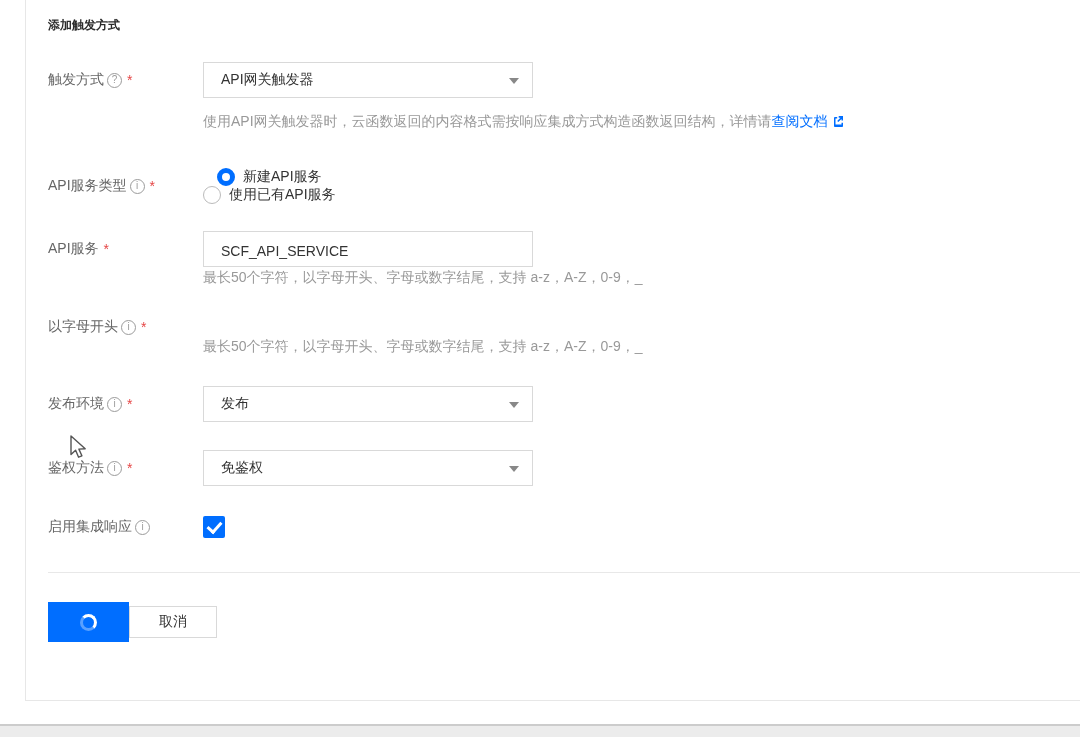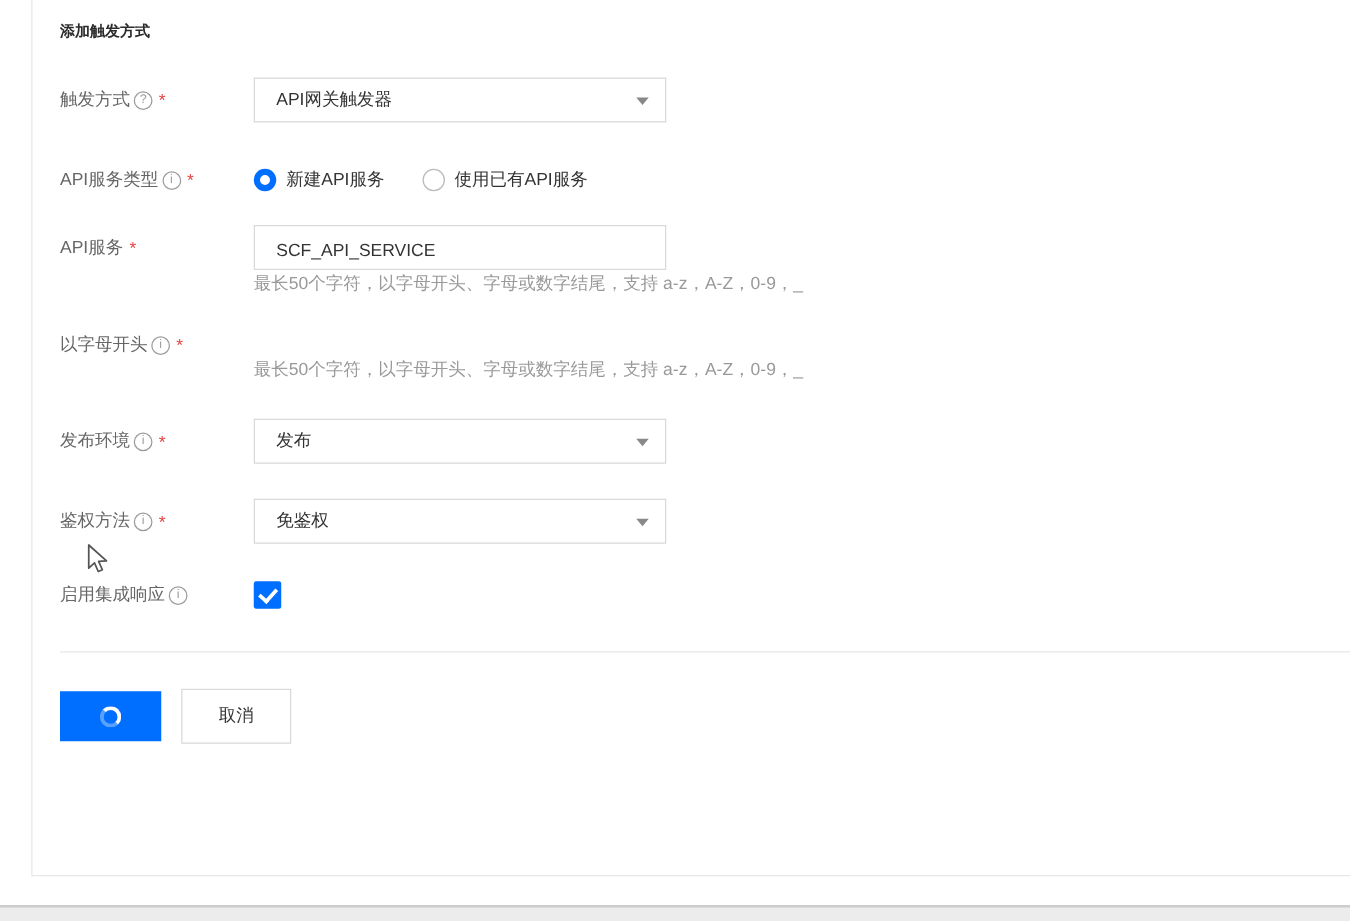--- a/index.html
+++ b/index.html
@@ -34,21 +34,21 @@
     border-right:5px solid transparent; border-top:6px solid #888;
   }
   .text-input {
     width:330px; height:36px; border:1px solid #d9d9d9; background:#fff;
     padding:3px 12px 0 17px; font:inherit; color:#333; outline:none;
   }
   .help { color:#999; line-height:20px; margin-left:155px; }
   .help-row1 { margin-top:13px; }
   .doc-link { color:#006eff; text-decoration:none; cursor:pointer; }
   .ext-icon { vertical-align:-2px; margin-left:4px; }
-  .radio-group { display:flex; align-items:center; }
+  .radio-group { display:flex; align-items:center;flex-direction:column; }
   .radio-option { display:flex; align-items:center; cursor:pointer; margin-right:30px; color:#333; }
   .radio-dot { width:18px; height:18px; border-radius:50%; border:1px solid #bbb; background:#fff; margin-right:8px; flex-shrink:0; }
   .radio-option.selected .radio-dot { border:5px solid #006eff; }
   .checkbox { width:22px; height:22px; background:#006eff; border-radius:2px; position:relative; cursor:pointer; }
   .checkbox.checked::after {
     content:""; position:absolute; left:7px; top:3px; width:6px; height:11px;
     border:solid #fff; border-width:0 3px 3px 0; transform:rotate(42deg);
   }
   .divider { height:1px; background:#e8e8e8; margin-top:34px; }
   .btn-row { display:flex; align-items:center; margin-top:29px; }
@@ -57,22 +57,22 @@
     display:flex; align-items:center; justify-content:center;
   }
   .spinner {
     width:17px; height:17px; border-radius:50%;
     border:3px solid rgba(255,255,255,.35);
     border-top-color:#fff; border-right-color:#fff;
     animation:spin .8s linear infinite;
   }
   @keyframes spin { to { transform:rotate(360deg); } }
   .btn-default {
-    width:88px; height:44px; background:#fff; border:1px solid #d9d9d9;
-    color:#333; font:inherit; margin-left:16px; cursor:pointer;
+    width:88px; height:32px; background:#fff; border:1px solid #d9d9d9;
+    color:#333; font:inherit; cursor:pointer;
   }
   .footer-band {
     position:absolute; left:0; right:0; bottom:0; height:13px;
     background:#ececec; border-top:2px solid #cccccc;
   }
   .cursor-svg { position:absolute; left:66px; top:434px; pointer-events:none; }
   
   .mt-radio { margin-top:37px; }
   .mt-input { margin-top:27px; }
   .mt-help  { }
@@ -91,20 +91,25 @@
   <div class="row" style="margin-top:26px;">
     <div class="label-cell">
       <span>触发方式</span>
       <span class="icon-circle">?</span>
       <span class="req">*</span>
     </div>
     <div class="select-box">
       <span>API网关触发器</span>
       <span class="caret"></span>
     </div>
+  </div>
+  <div class="help help-row1">
+    <span>使用API网关触发器时，云函数返回的内容格式需按响应集成方式构造函数返回结构，详情请</span><a class="doc-link">查阅文档</a><svg class="ext-icon" width="13" height="13" viewBox="0 0 13 13">
+        <path fill="#006eff" d="M5.2 2v1.5H3.5v6h6V7.8H11v3.1c0 .6-.5 1.1-1.1 1.1H3.1c-.6 0-1.1-.5-1.1-1.1V3.1C2 2.5 2.5 2 3.1 2h2.1zM11 1v4.6H9.5V3.9L6.3 7.1 5.2 6 8.4 2.8H6.7V1H11z"></path>
+      </svg>
   </div>
 
   <div class="row mt-radio">
     <div class="label-cell">
       <span>API服务类型</span>
       <span class="icon-circle">i</span>
       <span class="req">*</span>
     </div>
     <div class="radio-group">
       <span class="radio-option selected" id="radio-opt-0">

